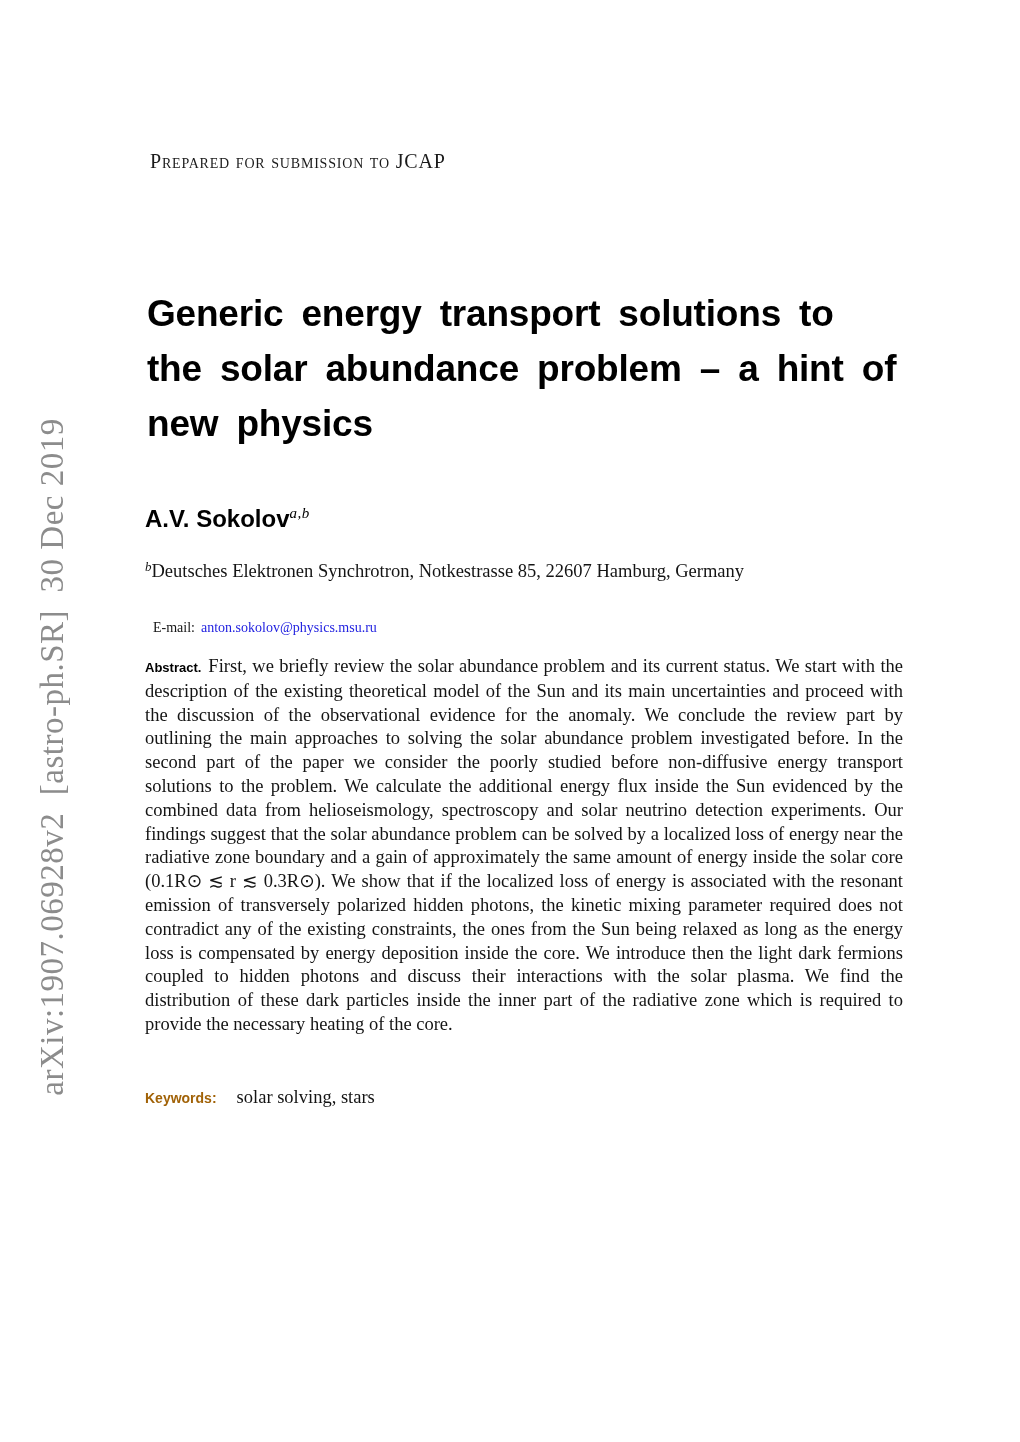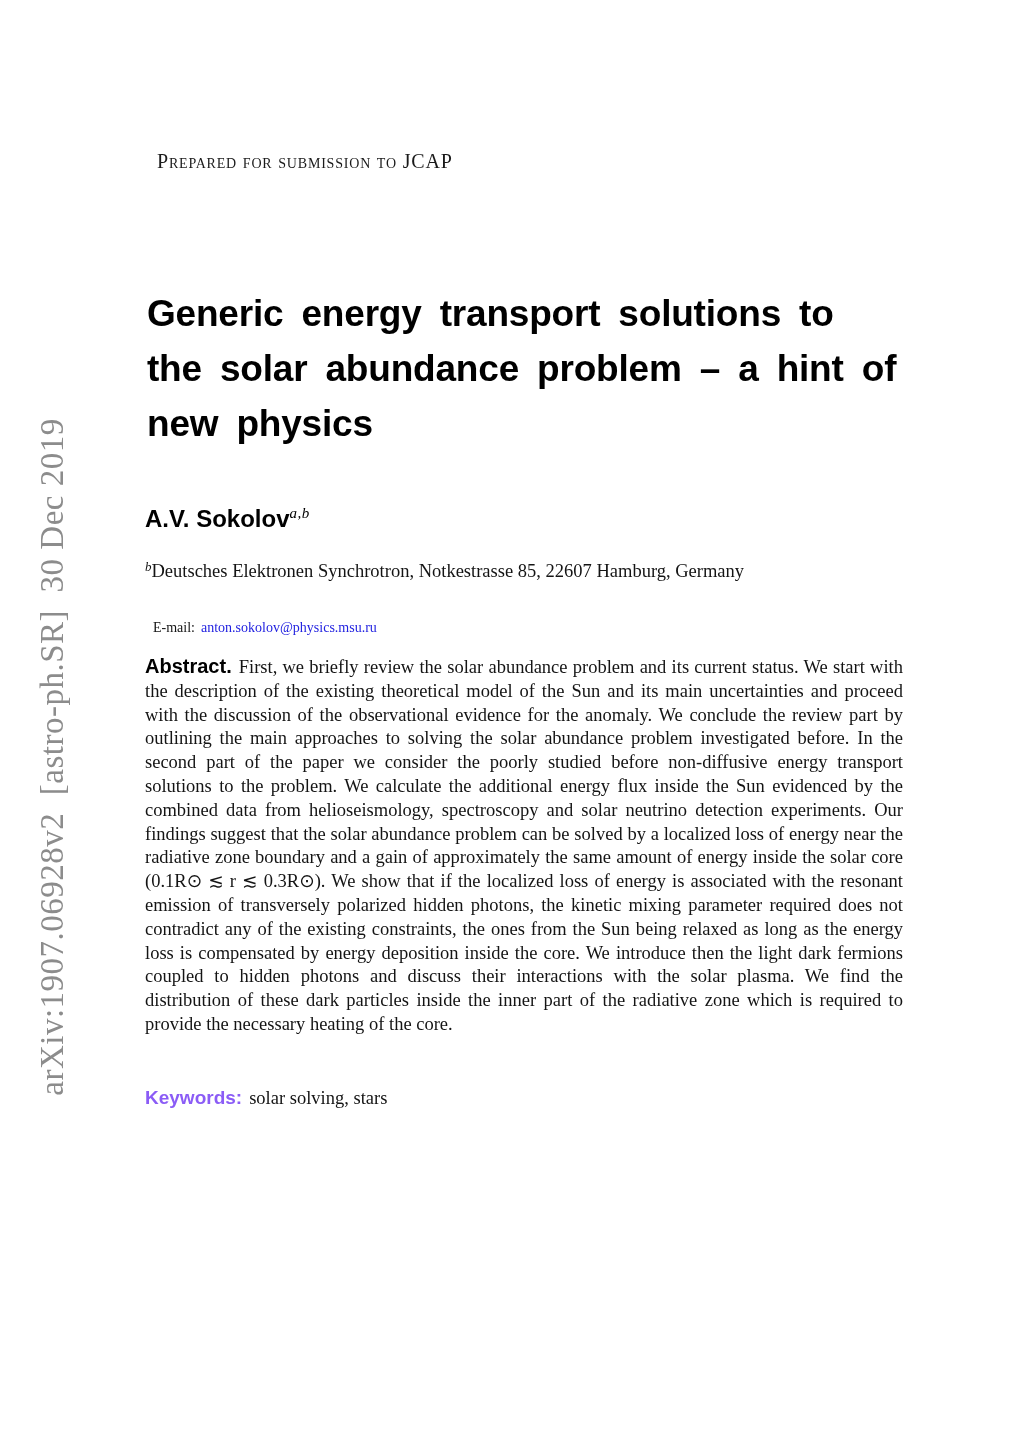--- a/index.html
+++ b/index.html
@@ -27,21 +27,21 @@
     white-space: pre;
     font-family: "Liberation Serif", serif;
     font-size: 33px;
     color: #8c8c8c;
     letter-spacing: 0.5px;
   }
 
   .header-line {
     position: absolute;
     top: 150px;
-    left: 157px;
+    left: 150px;
     font-family: "Liberation Serif", serif;
     font-variant: small-caps;
     font-size: 20px;
     letter-spacing: 0.8px;
     color: #1a1a1a;
   }
 
   .title {
     position: absolute;
     top: 282px;
@@ -110,38 +110,38 @@
     width: 758px;
     margin: 0;
     font-size: 18.5px;
     line-height: 23.8px;
     text-align: justify;
     color: #141414;
   }
   .abs-label {
     font-family: "Liberation Sans", sans-serif;
     font-weight: bold;
-    font-size: 20px;
+    font-size: 13px;
     margin-right: 7px;
     color: #000000;
   }
 
   .keywords {
     position: absolute;
     top: 1087px;
     left: 145px;
     width: 758px;
     font-size: 18.5px;
   }
   .kw-label {
     font-family: "Liberation Sans", sans-serif;
     font-weight: bold;
-    font-size: 19px;
-    margin-right: 7px;
-    color: #8b5cf6;
+    font-size: 14px;
+    margin-right: 20px;
+    color: #a16207;
   }
 </style>
 </head>
 <body>
 
 <div class="page">
 
   <div class="arxiv-stamp">arXiv:1907.06928v2  [astro-ph.SR]  30 Dec 2019</div>
 
   <div class="header-line">Prepared for submission to JCAP</div>

